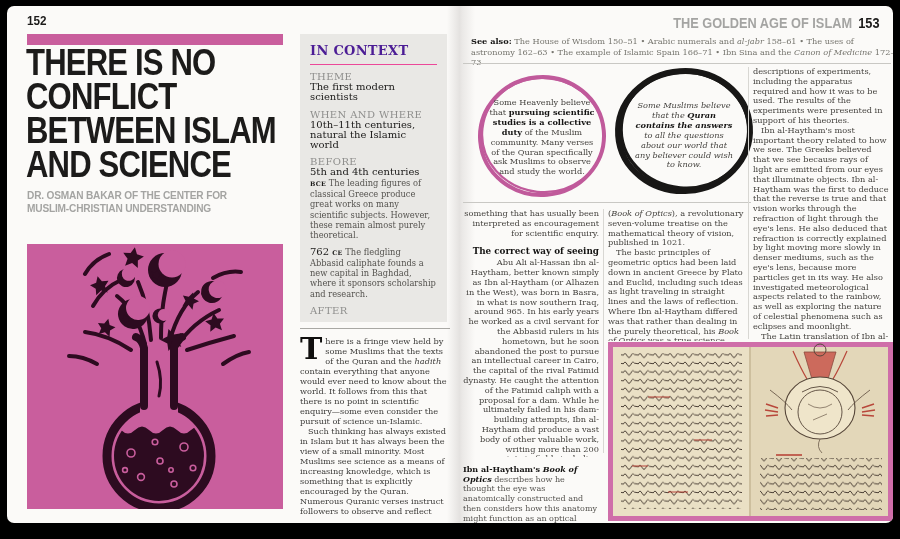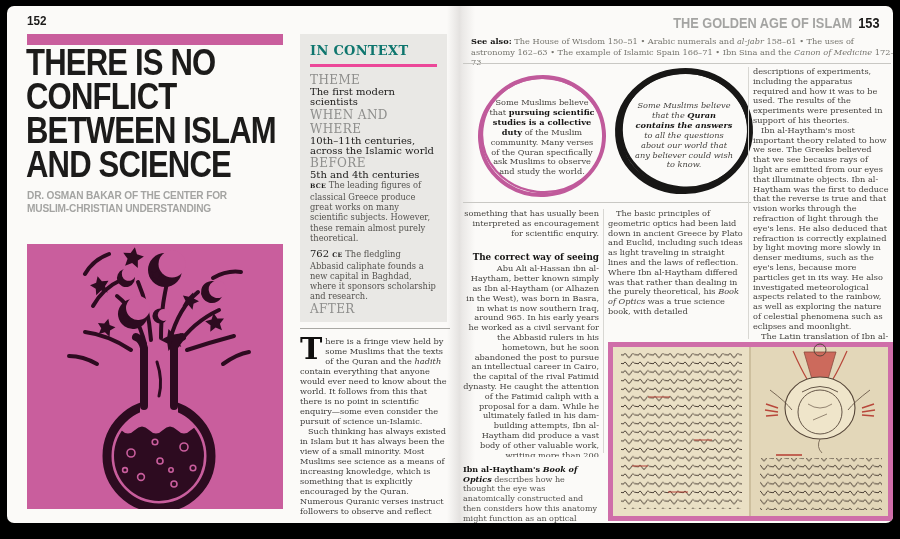--- a/index.html
+++ b/index.html
@@ -17,23 +17,23 @@
   .big-title { left:19px; top:40px; width:330px; font-weight:bold; font-size:37px;
                line-height:34px; letter-spacing:-1px; color:#1c1b1a;
                transform:scaleX(.84); transform-origin:0 0; white-space:pre-line; }
   .subtitle { left:20px; top:183px; width:300px; font-weight:bold; font-size:11.5px;
               line-height:13px; color:#a4a4a2; transform:scaleX(.88);
               transform-origin:0 0; white-space:pre-line; letter-spacing:-.2px; }
   .art-box { left:20px; top:238px; width:256px; height:265px; }
 
   .ctx-panel { left:293px; top:28px; width:147px; height:288px; background:#e9e8e5;
                padding:9px 10px; }
-  .ctx-head { font-size:13px; font-weight:bold; color:#0f766e; letter-spacing:.3px;
-              padding-bottom:6px; border-bottom:3px solid #ec4899; margin-bottom:6px; }
-  .ctx-label { font-size:12px; color:#8e8e8c; letter-spacing:.4px; }
+  .ctx-head { font-size:13px; font-weight:bold; color:#4c1d95; letter-spacing:.3px;
+              padding-bottom:6px; border-bottom:1px solid #ec4899; margin-bottom:6px; }
+  .ctx-label { font-size:10px; color:#8e8e8c; letter-spacing:.4px; margin-top:6px; }
   .ctx-strong { font-size:10px; font-weight:normal; color:#1b1a19; line-height:10.3px; }
   .ctx-text { font-size:8.3px; color:#55534f; line-height:10.3px; }
   .ctx-text i, .it { font-style:italic; }
   .era { font-size:6.3px; letter-spacing:.3px; font-weight:bold; }
 
   .intro { left:293px; top:322px; width:150px; height:190px; overflow:hidden;
            border-top:1px solid #a9a8a4; padding-top:7px;
            font-size:8.2px; line-height:10px; color:#3c3b39; }
   .dropcap { float:left; font-size:30px; line-height:25px; font-weight:bold;
              color:#100f0e; padding-right:3px; }
@@ -44,21 +44,21 @@
                 transform:scaleX(.88); transform-origin:100% 0; white-space:nowrap; }
   .head-right .htitle { color:#a4a4a2; } .head-right .hnum { color:#1c1b1a; margin-left:7px; }
   .see-also { left:464px; top:30px; width:428px; font-size:8.2px; line-height:10.5px;
               color:#76756e; }
   .see-also b { color:#161514; }
   .hrule { height:1px; background:#c9c8c4; }
   .vrule { width:1px; background:#d8d7d3; }
 
   .bodycol { width:136px; font-size:8.2px; line-height:9.8px; color:#45433f;
              overflow:hidden; }
-  .bodycol h3 { font-size:8.8px; line-height:10px; color:#151413; margin:14px 0 2px; }
+  .bodycol h3 { font-size:8.8px; line-height:10px; color:#151413; margin:8px 0 2px; }
   .caption { left:456px; top:459px; width:136px; font-size:8px; line-height:9.7px;
              color:#55534f; }
   .cap-b { font-weight:bold; color:#151413;margin-top:40px; }
 
   .bubble { overflow:hidden; }
   .bubble .btxt { position:absolute; text-align:center; font-size:8.2px;
                   line-height:9.9px; color:#45433f; }
   .bubble .btxt b { color:#151413; }
 
   .gutter { left:440px; top:0; width:28px; height:100%;
@@ -158,21 +158,21 @@
           <circle cx="144" cy="226" r="2.2"></circle>
         </g>
       </g>
     </svg>
 
     <div class="abs ctx-panel">
       <div class="ctx-head">IN CONTEXT</div>
       <div class="ctx-label">THEME</div>
       <div class="ctx-strong">The first modern scientists</div>
       <div class="ctx-label">WHEN AND WHERE</div>
-      <div class="ctx-strong">10th–11th centuries, across the Islamic world</div>
+      <div class="ctx-strong">10th–11th centuries, natural the Islamic world</div>
       <div class="ctx-label">BEFORE</div>
       <div class="ctx-text"><span class="ctx-strong">5th and 4th centuries </span><span class="ctx-strong era">BCE</span><span> The leading figures of classical Greece produce great works on many scientific subjects. However, these remain almost purely theoretical.</span></div>
       <div class="ctx-text" style="margin-top:6px"><span class="ctx-strong">762 </span><span class="ctx-strong era">CE</span><span> The fledgling Abbasid caliphate founds a new capital in Baghdad, where it sponsors scholarship and research.</span></div>
       <div class="ctx-label">AFTER</div>
     </div>
 
     <div class="abs intro">
       <p><span class="dropcap">T</span><span>here is a fringe view held by some Muslims that the texts of the Quran and the </span><i>hadith</i><span> contain everything that anyone would ever need to know about the world. It follows from this that there is no point in scientific enquiry—some even consider the pursuit of science un-Islamic.</span></p>
       <p class="indent">Such thinking has always existed in Islam but it has always been the view of a small minority. Most Muslims see science as a means of increasing knowledge, which is something that is explicitly encouraged by the Quran. Numerous Quranic verses instruct followers to observe and reflect upon natural phenomena,</p>
     </div>
@@ -188,21 +188,21 @@
     <div class="abs see-also">
       <b>See also:</b><span> The House of Wisdom 150–51  •  Arabic numerals and </span><i>al-jabr</i><span> 158–61  •  The uses of astronomy 162–63  •  The example of Islamic Spain 166–71  •  Ibn Sina and the </span><i>Canon of Medicine</i><span> 172–73</span>
     </div>
     <div class="abs hrule" style="left:456px; top:57px; width:428px;"></div>
 
     <div class="abs bubble" style="left:466px; top:62px; width:138px; height:138px;">
       <svg viewBox="0 0 138 138" width="138" height="138">
         <ellipse cx="69" cy="68" rx="62" ry="59" fill="none" stroke="#c05a9b" stroke-width="4" transform="rotate(-5 69 68)"></ellipse>
         <ellipse cx="70" cy="67" rx="61" ry="57" fill="none" stroke="#c05a9b" stroke-width="2.2" transform="rotate(6 69 68)"></ellipse>
       </svg>
-      <div class="btxt" style="left:16px; top:30px; width:106px;"><span>Some Muslims believe that </span><b>pursuing scientific studies is a collective duty</b><span> of the Muslim community. Many verses of the Quran specifically ask Muslims to observe and study the world.</span></div>
+      <div class="btxt" style="left:16px; top:30px; width:106px;"><span>Some Heavenly believe that </span><b>pursuing scientific studies is a collective duty</b><span> of the Muslim community. Many verses of the Quran specifically ask Muslims to observe and study the world.</span></div>
     </div>
 
     <div class="abs bubble" style="left:604px; top:57px; width:146px; height:140px;">
       <svg viewBox="0 0 146 140" width="146" height="140">
         <ellipse cx="73" cy="68" rx="66" ry="60" fill="none" stroke="#181716" stroke-width="6" transform="rotate(-4 73 68)"></ellipse>
         <ellipse cx="74" cy="67" rx="64" ry="58" fill="none" stroke="#181716" stroke-width="3.4" transform="rotate(5 73 68)"></ellipse>
       </svg>
       <div class="btxt" style="left:22px; top:38px; width:102px;font-style:italic;"><span>Some Muslims believe that the </span><b>Quran contains the answers</b><span> to all the questions about our world that any believer could wish to know.</span></div>
     </div>
 
@@ -214,20 +214,21 @@
       <p>something that has usually been interpreted as encouragement for scientific enquiry.</p>
       <h3>The correct way of seeing</h3>
       <p><span>Abu Ali al-Hassan ibn al-Haytham, better known simply as Ibn al-Haytham (or Alhazen in the West), was born in Basra, in what is now southern Iraq, around 965. In his early years he worked as a civil servant for the Abbasid rulers in his hometown, but he soon abandoned the post to pursue an intellectual career in Cairo, the capital of the rival Fatimid dynasty. He caught the attention of the Fatimid caliph with a proposal for a dam. While he ultimately failed in his dam-building attempts, Ibn al-Haytham did produce a vast body of other valuable work, writing more than 200 manuscripts in fields including astronomy, engineering, ethics, mathematics, music, politics, and theology. However, his most influential thinking was compiled in the </span></p>
     </div>
 
     <div class="abs caption">
       <span class="cap-b">Ibn al-Haytham's </span><span class="cap-b it">Book of Optics</span><span> describes how he thought the eye was anatomically constructed and then considers how this anatomy might function as an optical system.</span>
     </div>
 
     <div class="abs bodycol" style="left:601px; top:203px; height:132px;">
+      <p><span>(</span><i>Book of Optics</i><span>), a revolutionary seven-volume treatise on the mathematical theory of vision, published in 1021.</span></p>
       <p class="indent"><span>The basic principles of geometric optics had been laid down in ancient Greece by Plato and Euclid, including such ideas as light traveling in straight lines and the laws of reflection. Where Ibn al-Haytham differed was that rather than dealing in the purely theoretical, his </span><i>Book of Optics</i><span> was a true science book, with detailed</span></p>
     </div>
 
     <div class="abs bodycol" style="left:746px; top:61px; height:274px;">
       <p>descriptions of experiments, including the apparatus required and how it was to be used. The results of the experiments were presented in support of his theories.</p>
       <p class="indent">Ibn al-Haytham's most important theory related to how we see. The Greeks believed that we see because rays of light are emitted from our eyes that illuminate objects. Ibn al-Haytham was the first to deduce that the reverse is true and that vision works through the refraction of light through the eye's lens. He also deduced that refraction is correctly explained by light moving more slowly in denser mediums, such as the eye's lens, because more particles get in its way. He also investigated meteorological aspects related to the rainbow, as well as exploring the nature of celestial phenomena such as eclipses and moonlight.</p>
       <p class="indent">The Latin translation of Ibn al-Haytham's book on optics was to have a wide influence on »</p>
     </div>
 
     <svg class="abs" style="left:601px; top:336px;" width="285" height="179" viewBox="0 0 285 179">

